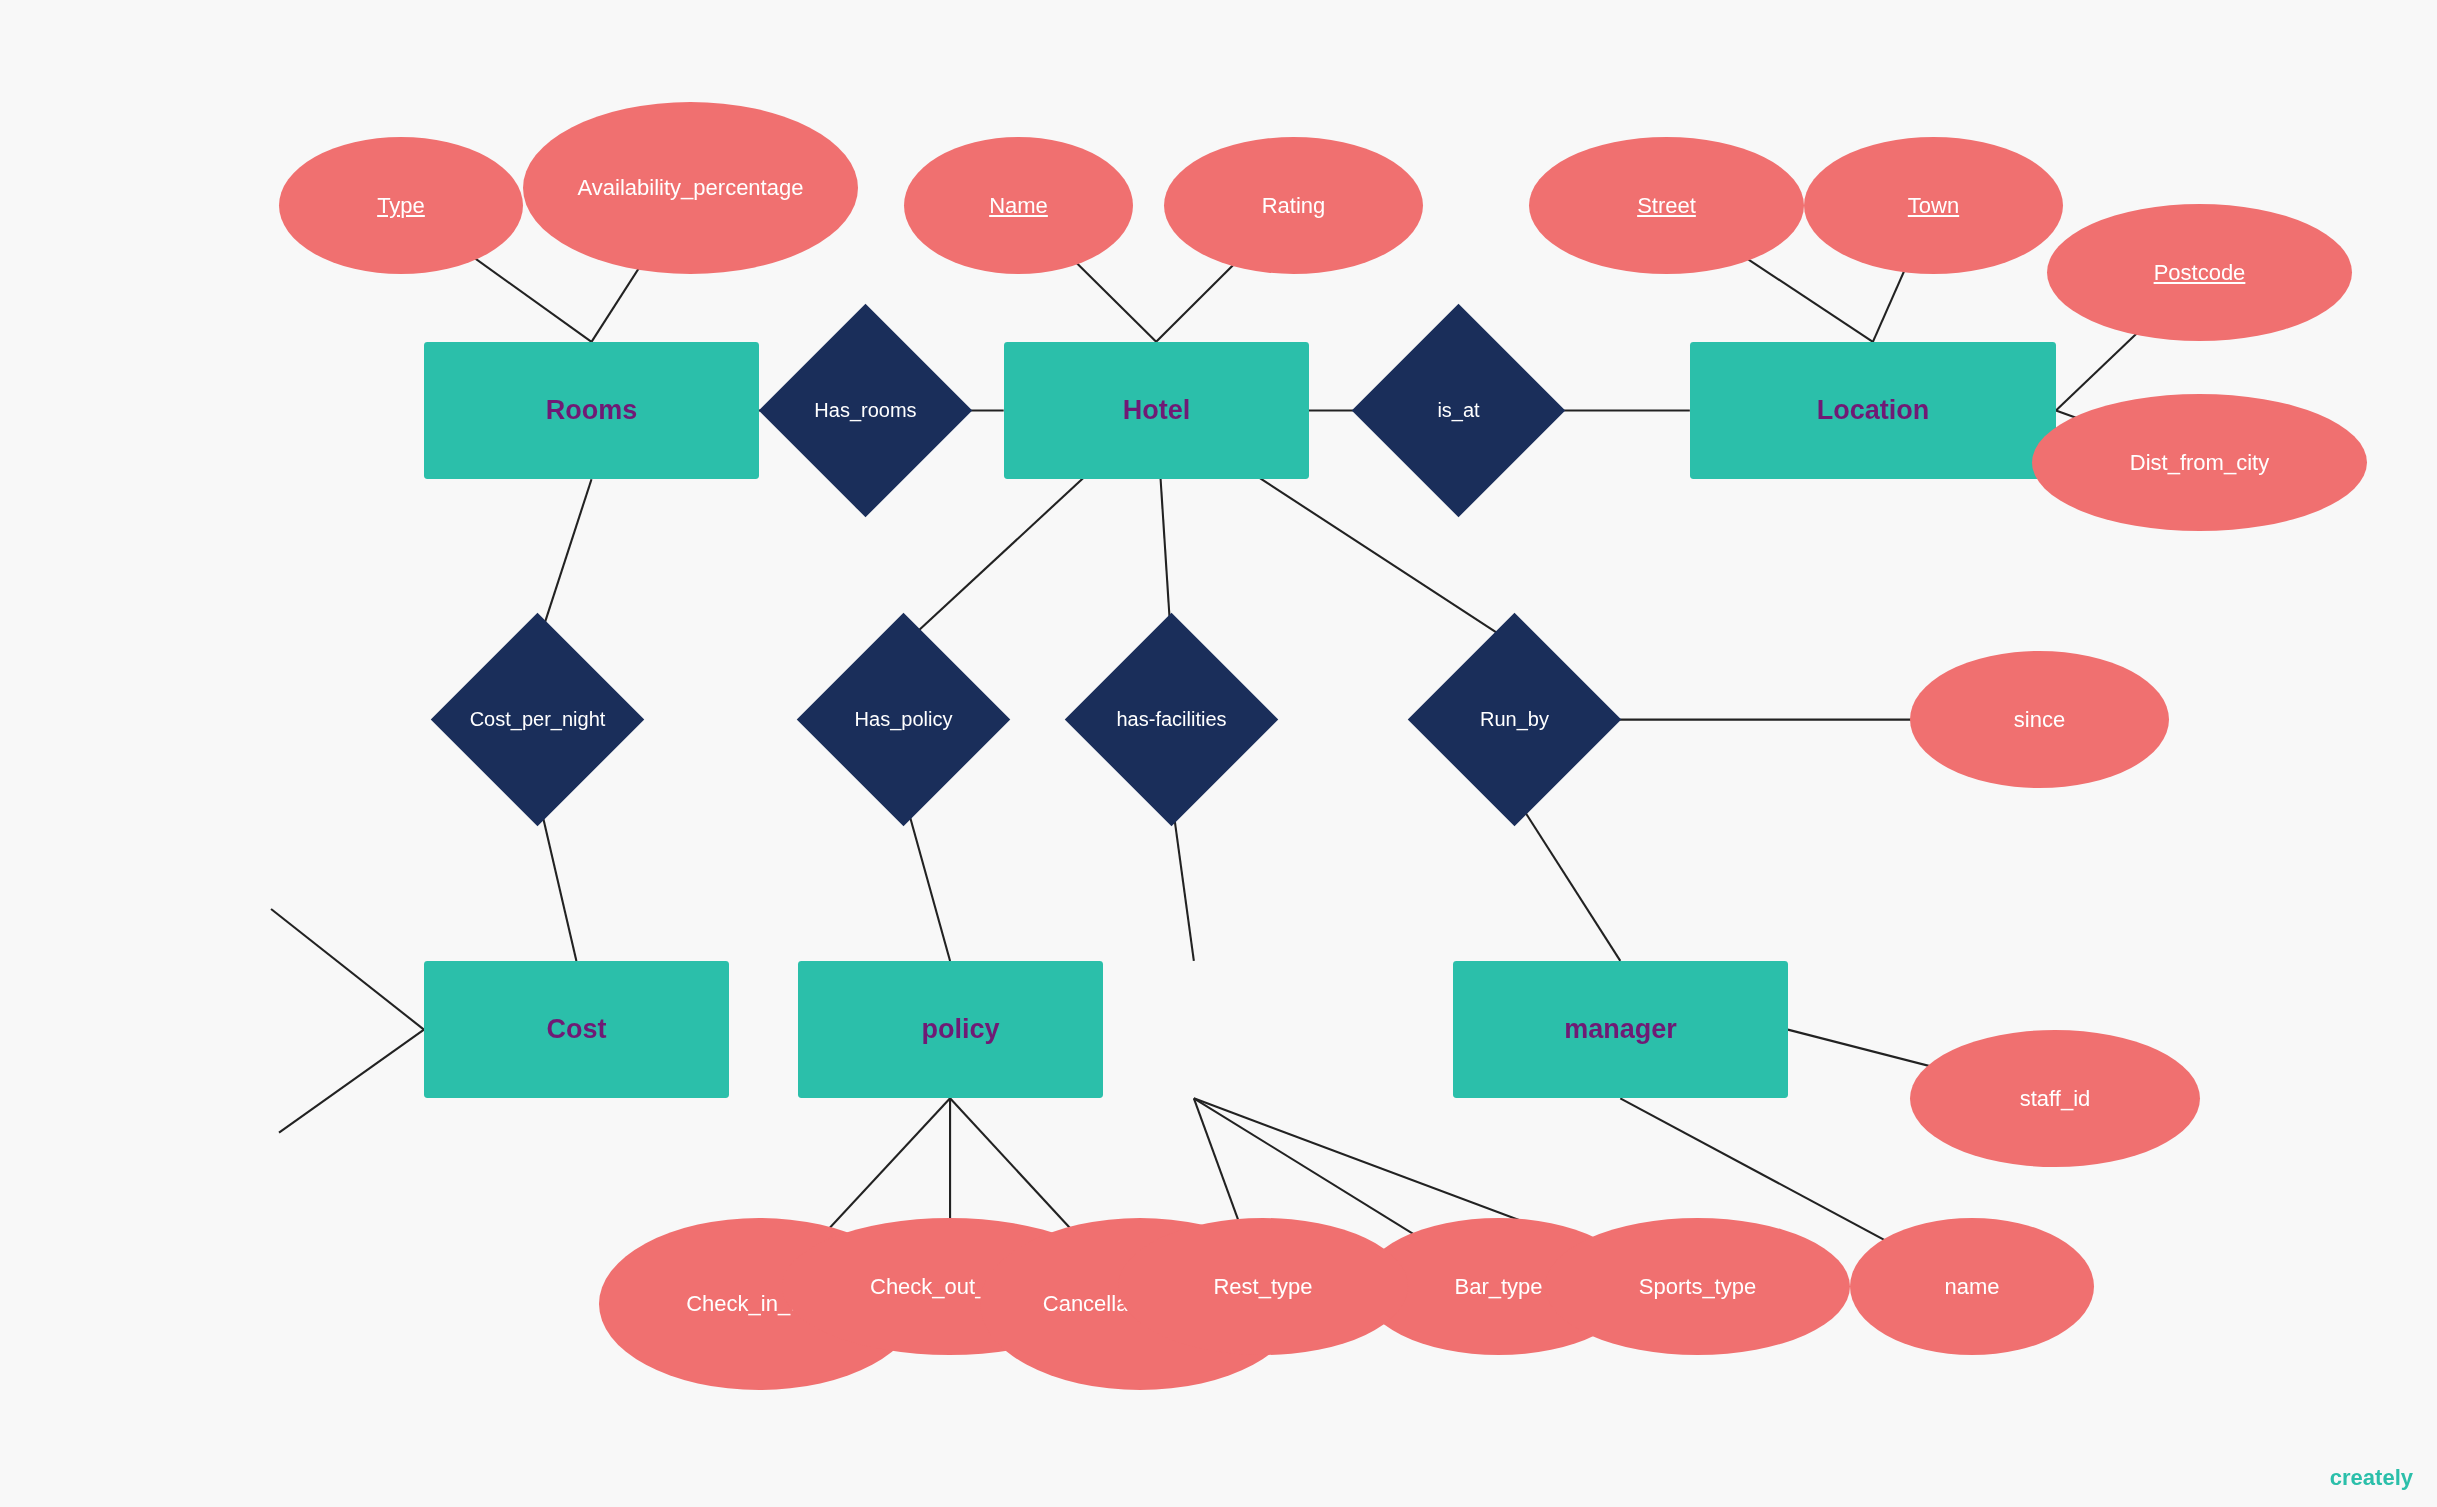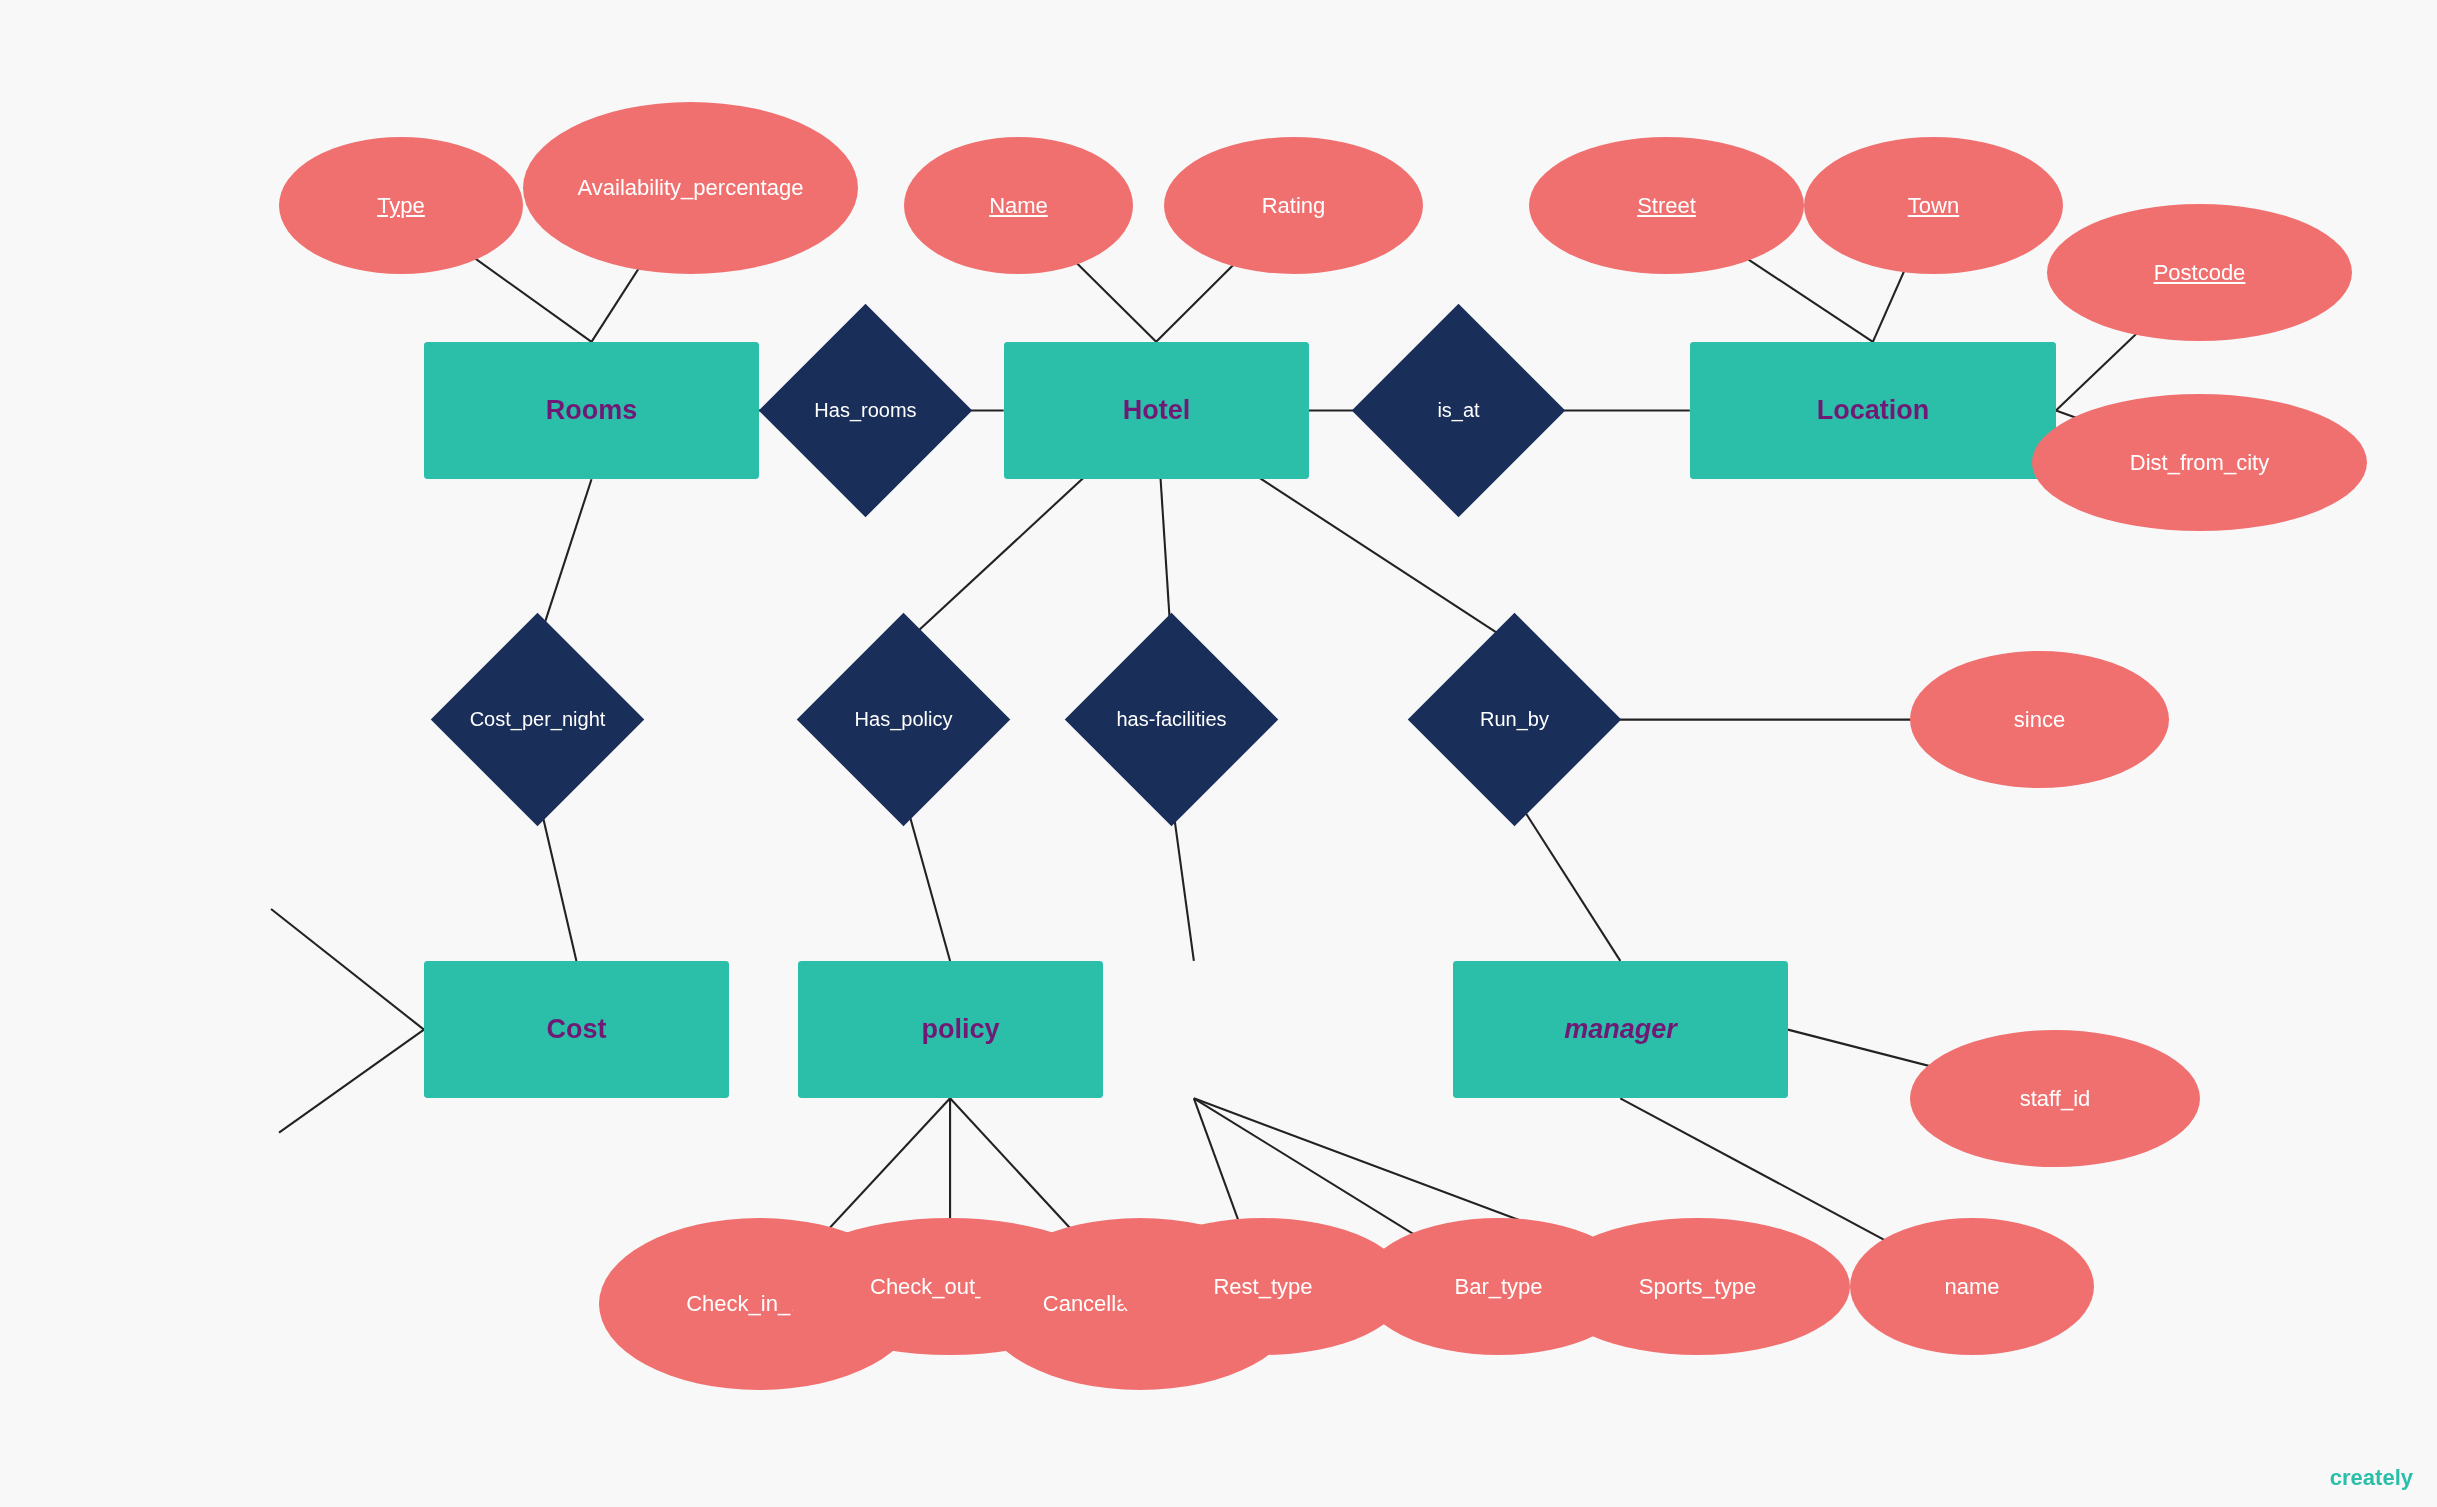--- a/index.html
+++ b/index.html
@@ -129,21 +129,21 @@
       <line x1="1789" y1="1536" x2="1425" y2="1311" stroke="#222" stroke-width="2.5"></line>
       <line x1="2026" y1="1536" x2="1425" y2="1311" stroke="#222" stroke-width="2.5"></line>
       <line x1="2453" y1="1311" x2="2134" y2="1229" stroke="#222" stroke-width="2.5"></line>
       <line x1="2353.5" y1="1536" x2="1934" y2="1311" stroke="#222" stroke-width="2.5"></line>
     </svg>
 <div class="entity-box" style="left: 424px; top: 342px; width: 335px; height: 137px;">Rooms</div>
     <div class="entity-box" style="left: 1004px; top: 342px; width: 305px; height: 137px;">Hotel</div>
     <div class="entity-box" style="left: 1690px; top: 342px; width: 366px; height: 137px;">Location</div>
     <div class="entity-box" style="left: 424px; top: 961px; width: 305px; height: 137px;">Cost</div>
     <div class="entity-box" style="left: 798px; top: 961px; width: 305px; height: 137px; padding-left: 20px;">policy</div>
-    <div class="entity-box" style="left: 1453px; top: 961px; width: 335px; height: 137px; font-style: italic;">manager</div>
+    <div class="entity-box" style="left: 1453px; top: 961px; width: 335px; height: 137px;">manager</div>
     <div class="relationship-diamond" style="left: 790px; top: 335px; width: 151px; height: 151px;">
       <span style="font-size: 20px;">Has_rooms</span>
     </div>
     <div class="relationship-diamond" style="left: 1383px; top: 335px; width: 151px; height: 151px;">
       <span style="font-size: 20px;">is_at</span>
     </div>
     <div class="relationship-diamond" style="left: 462px; top: 644px; width: 151px; height: 151px;">
       <span style="font-size: 20px;">Cost_per_night</span>
     </div>
     <div class="relationship-diamond" style="left: 828px; top: 644px; width: 151px; height: 151px;">

